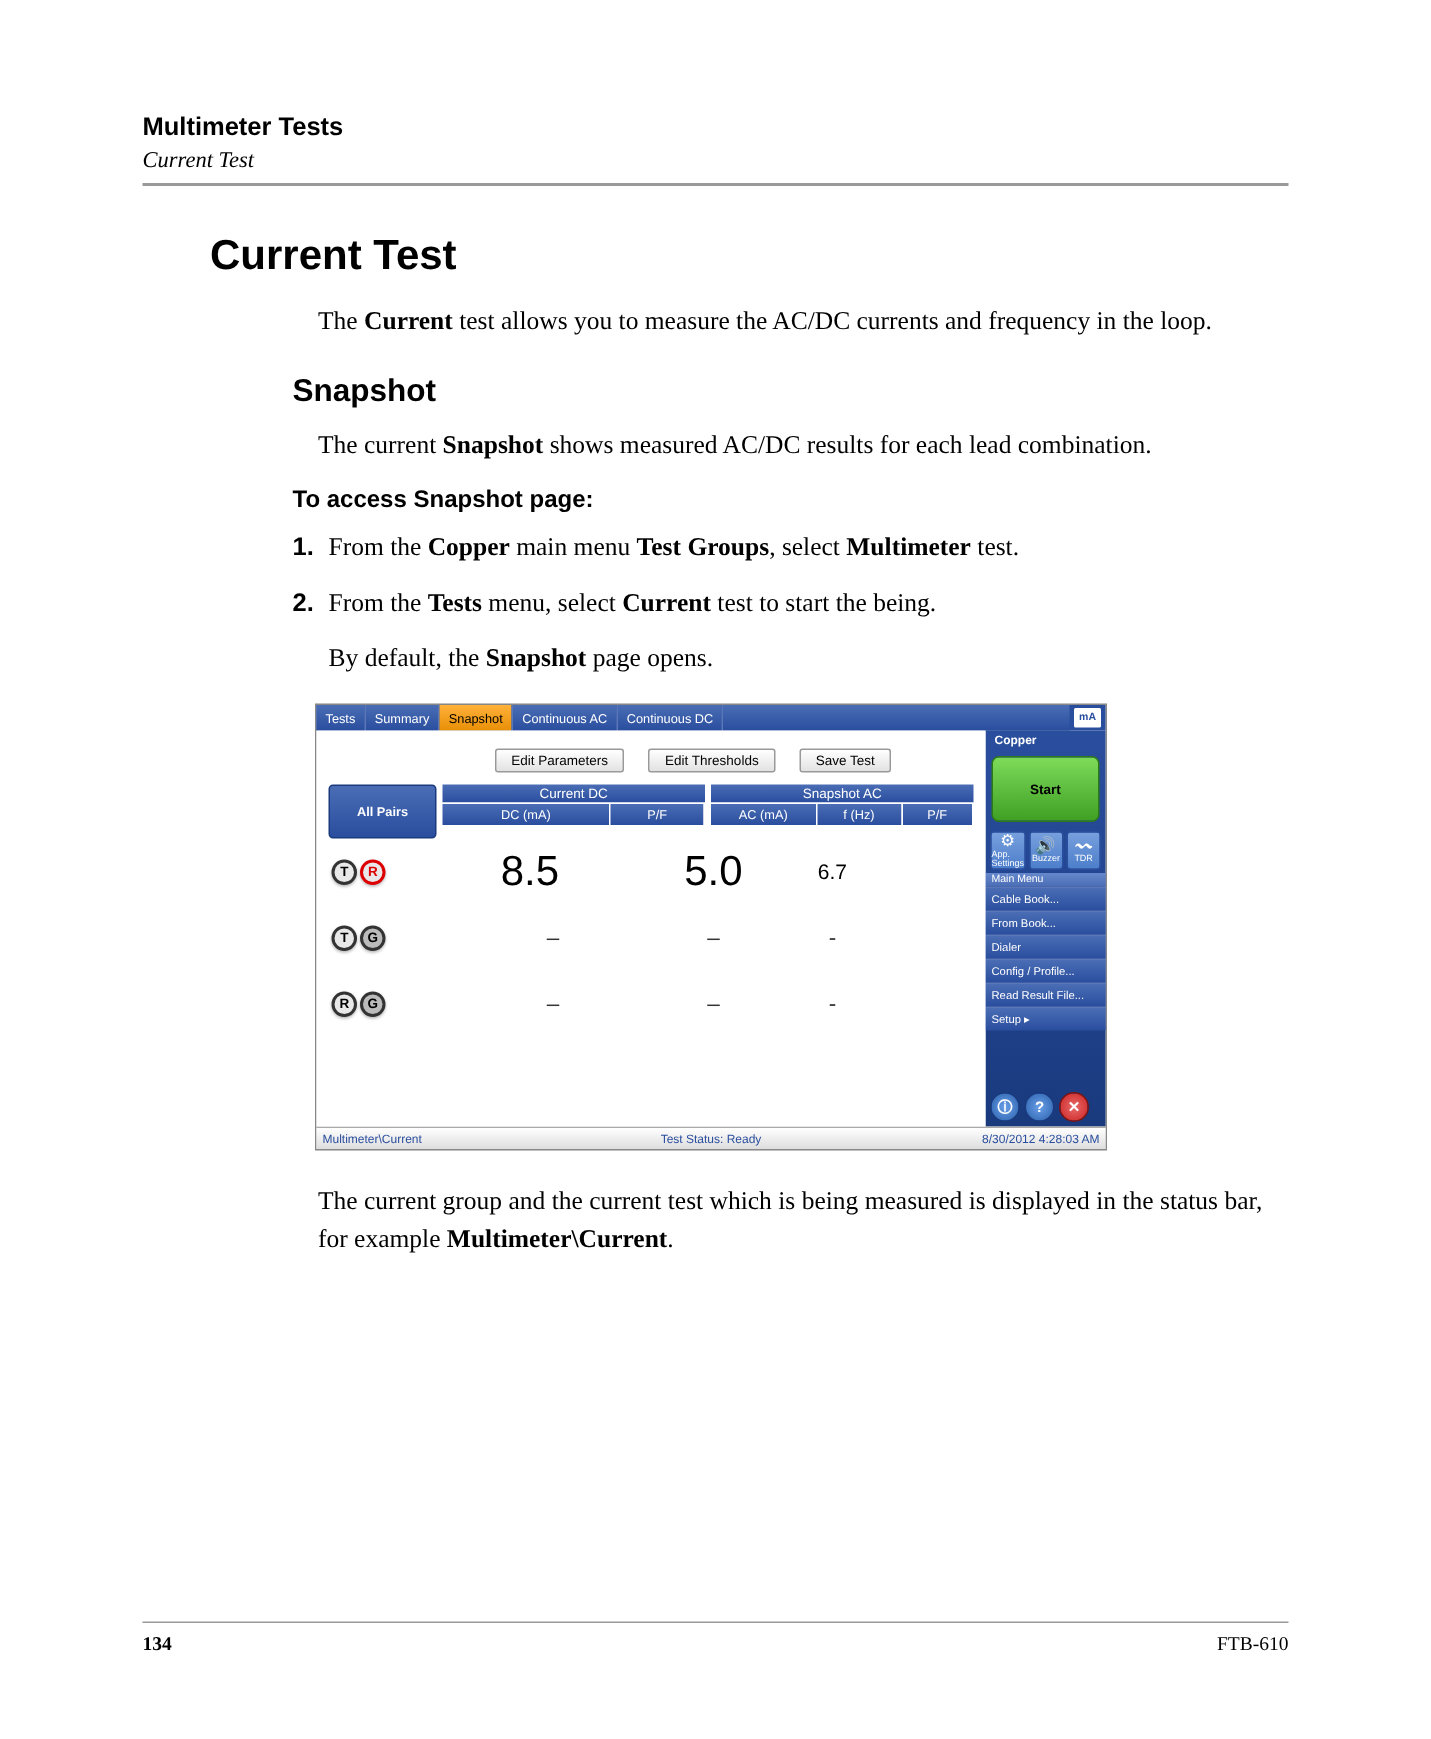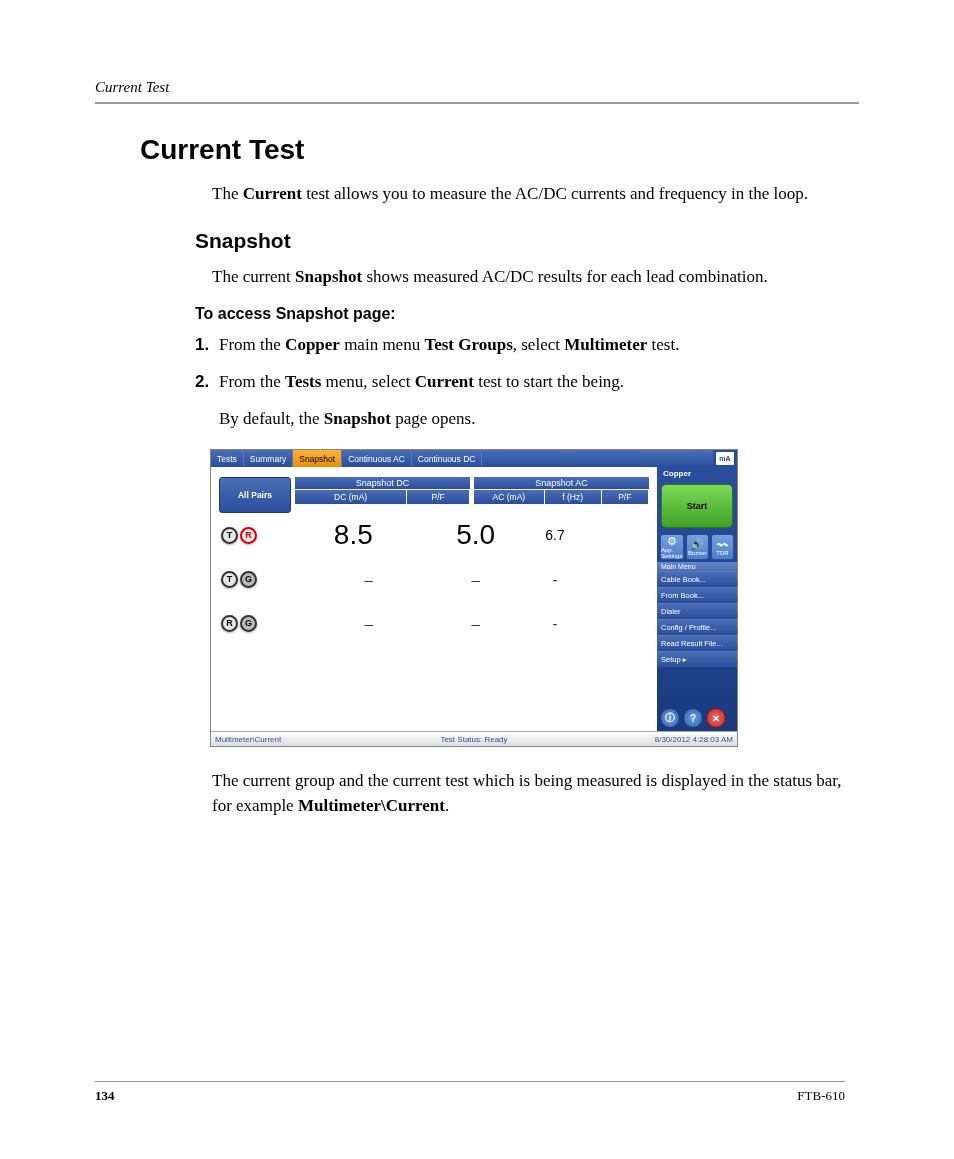--- a/index.html
+++ b/index.html
@@ -79,30 +79,31 @@
   .ss-acval { flex: 1.5; text-align: center; font-size: 28px; font-family: Arial, sans-serif; }
   .ss-fval { flex: 1.2; text-align: center; font-size: 14px; font-family: Arial, sans-serif; }
   .ss-acpf { flex: 1; }
   .dash { font-size: 15px; color: #333; }
 
   .ss-statusbar { height: 15px; background: linear-gradient(#fff,#ddd); border-top: 1px solid #aaa; font-size: 8px; color: #2a4e9e; display: flex; align-items: center; padding: 0 4px; }
   .ss-statusbar .s-left { flex: 1; }
   .ss-statusbar .s-mid { flex: 1; text-align: center; }
   .ss-statusbar .s-right { flex: 1; text-align: right; }
 
-  .footer { position: absolute; bottom: 55px; left: 95px; right: 109px; }
+  .footer { position: absolute; bottom: 55px; left: 95px; right: 95px; }
   .footer-rule { border: none; border-top: 1px solid #999; margin-bottom: 6px; }
   .footer-row { display: flex; justify-content: space-between; font-size: 13px; }
   .footer-row .pn { font-weight: bold; font-family: Georgia, serif; }
   .footer-row .model { font-family: Georgia, serif; }
 </style>
 </head>
 <body>
 
 <div>
+  <div class="page-header-title">Multimeter Tests</div>
   <div class="page-header-sub">Current Test</div>
   <hr class="header-rule">
 </div>
 
 <div class="content">
   <h1 class="section-title">Current Test</h1>
 
   <p class="body-text">
     <span>The </span><span class="b">Current</span><span> test allows you to measure the AC/DC currents and frequency in the loop.</span>
   </p>
@@ -143,25 +144,30 @@
         <div class="ss-tab active">Snapshot</div>
         <div class="ss-tab">Continuous AC</div>
         <div class="ss-tab">Continuous DC</div>
         <div class="ss-tabbar-spacer"></div>
         <div class="ss-icon-ma">mA</div>
       </div>
 
       <div class="ss-body">
 
         <div class="ss-main">
+          <div class="ss-btnrow">
+            <div class="ss-btn">Edit Parameters</div>
+            <div class="ss-btn">Edit Thresholds</div>
+            <div class="ss-btn">Save Test</div>
+          </div>
 
           <div class="ss-hdrgrid">
             <div class="ss-allpairs">All Pairs</div>
             <div class="ss-col ss-dccol" style="margin-left:4px">
-              <div class="ss-colhdr">Snapshot DC</div>
+              <div class="ss-colhdr">Current DC</div>
               <div class="ss-subhdrs">
                 <div class="ss-subhdr w1">DC (mA)</div>
                 <div class="ss-subhdr w2">P/F</div>
               </div>
             </div>
             <div class="ss-col ss-accol" style="margin-left:4px">
               <div class="ss-colhdr">Snapshot AC</div>
               <div class="ss-subhdrs">
                 <div class="ss-subhdr w1">AC (mA)</div>
                 <div class="ss-subhdr w2">f (Hz)</div>

